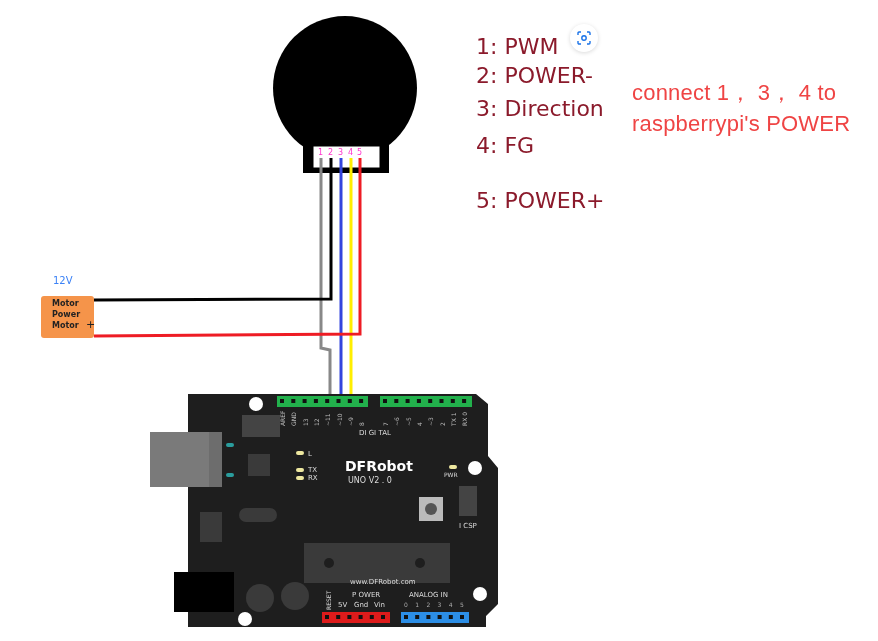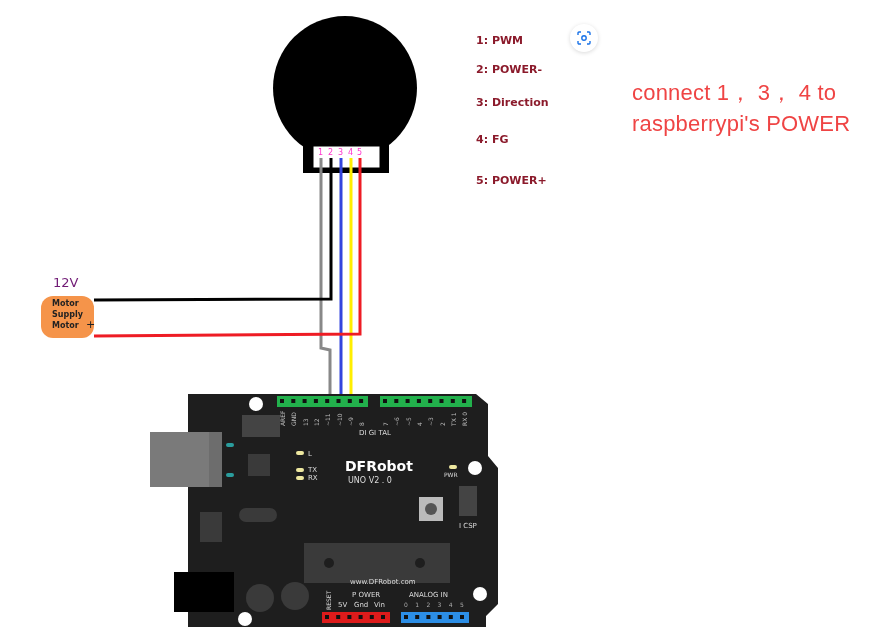--- a/index.html
+++ b/index.html
@@ -1,22 +1,22 @@
 <!DOCTYPE html>
 <html><head>
 <meta charset="utf-8">
 <style>
   html, body { margin:0; padding:0; background:#ffffff; }
   body { width:878px; height:641px; position:relative; overflow:hidden; font-family:"DejaVu Sans", sans-serif; }
   #diagram { position:absolute; left:0; top:0; width:878px; height:641px; }
-  .legend-item { position:absolute; left:476px; font-family:"DejaVu Sans", sans-serif; font-size:11px; color:#8b1a2b; white-space:nowrap;font-weight:bold; }
+  .legend-item { position:absolute; left:476px; font-family:"DejaVu Sans", sans-serif; font-size:22px; color:#8b1a2b; white-space:nowrap; }
   .note-line { position:absolute; left:632px; font-family:Liberation Sans, sans-serif; font-size:22px; color:#ef4444; white-space:nowrap; letter-spacing:0.2px; }
   .lens-btn { position:absolute; left:570px; top:24px; width:28px; height:28px; border-radius:50%; background:#fff; box-shadow:0 1px 4px rgba(0,0,0,0.15); display:flex; align-items:center; justify-content:center; cursor:pointer; }
-  .psu-label { position:absolute; left:53px; top:275px; font-size:13px; color:#701a75; }
-  .psu { position:absolute; left:41px; top:296px; width:53px; height:42px; background:#f5944a; border-radius:12px; }
+  .psu-label { position:absolute; left:53px; top:275px; font-size:10px; color:#3b82f6; }
+  .psu { position:absolute; left:41px; top:296px; width:53px; height:42px; background:#f5944a; border-radius:3px; }
   .psu-text { position:absolute; left:11px; font-size:8px; font-weight:bold; color:#222; line-height:10px; }
 </style>
 </head>
 <body>
 
 <svg id="diagram" viewBox="0 0 878 641" xmlns="http://www.w3.org/2000/svg">
 
   <g>
     <circle cx="345" cy="88" r="72" fill="#000"></circle>
     <rect x="303" y="140" width="86" height="33" fill="#000"></rect>
@@ -149,30 +149,30 @@
         <text transform="translate(444.5,426) rotate(-90)" font-size="6" fill="#bbb" font-family="DejaVu Sans, sans-serif">2</text>
         <text transform="translate(455.8,426) rotate(-90)" font-size="6" fill="#bbb" font-family="DejaVu Sans, sans-serif">TX 1</text>
         <text transform="translate(467.1,426) rotate(-90)" font-size="6" fill="#bbb" font-family="DejaVu Sans, sans-serif">RX 0</text>
       </g>
   </g>
 </svg>
 
 <div class="psu-label">12V</div>
 <div class="psu">
   <div class="psu-text" style="top:3px">Motor</div>
-  <div class="psu-text" style="top:14px">Supply</div>
+  <div class="psu-text" style="top:14px">Power</div>
   <div class="psu-text" style="top:25px">Motor</div>
   <div class="psu-text" style="top:24px;left:45px;font-size:11px;font-weight:normal">+</div>
 </div>
 
 <div class="legend-item" style="top:34px">1: PWM</div>
 <div class="legend-item" style="top:63px">2: POWER-</div>
 <div class="legend-item" style="top:96px">3: Direction</div>
 <div class="legend-item" style="top:133px">4: FG</div>
-<div class="legend-item" style="top:174px">5: POWER+</div>
+<div class="legend-item" style="top:188px">5: POWER+</div>
 
 <div class="note-line" style="top:78px">connect 1， 3， 4 to</div>
 <div class="note-line" style="top:111px">raspberrypi's POWER</div>
 
 <div class="lens-btn">
   <svg width="16" height="16" viewBox="0 0 16 16">
     <path d="M2 5V3a1 1 0 0 1 1-1h2M11 2h2a1 1 0 0 1 1 1v2M14 11v2a1 1 0 0 1-1 1h-2M5 14H3a1 1 0 0 1-1-1v-2" fill="none" stroke="#1a73e8" stroke-width="1.4"></path>
     <circle cx="8" cy="8" r="2.2" fill="none" stroke="#1a73e8" stroke-width="1.4"></circle>
   </svg>
 </div>

